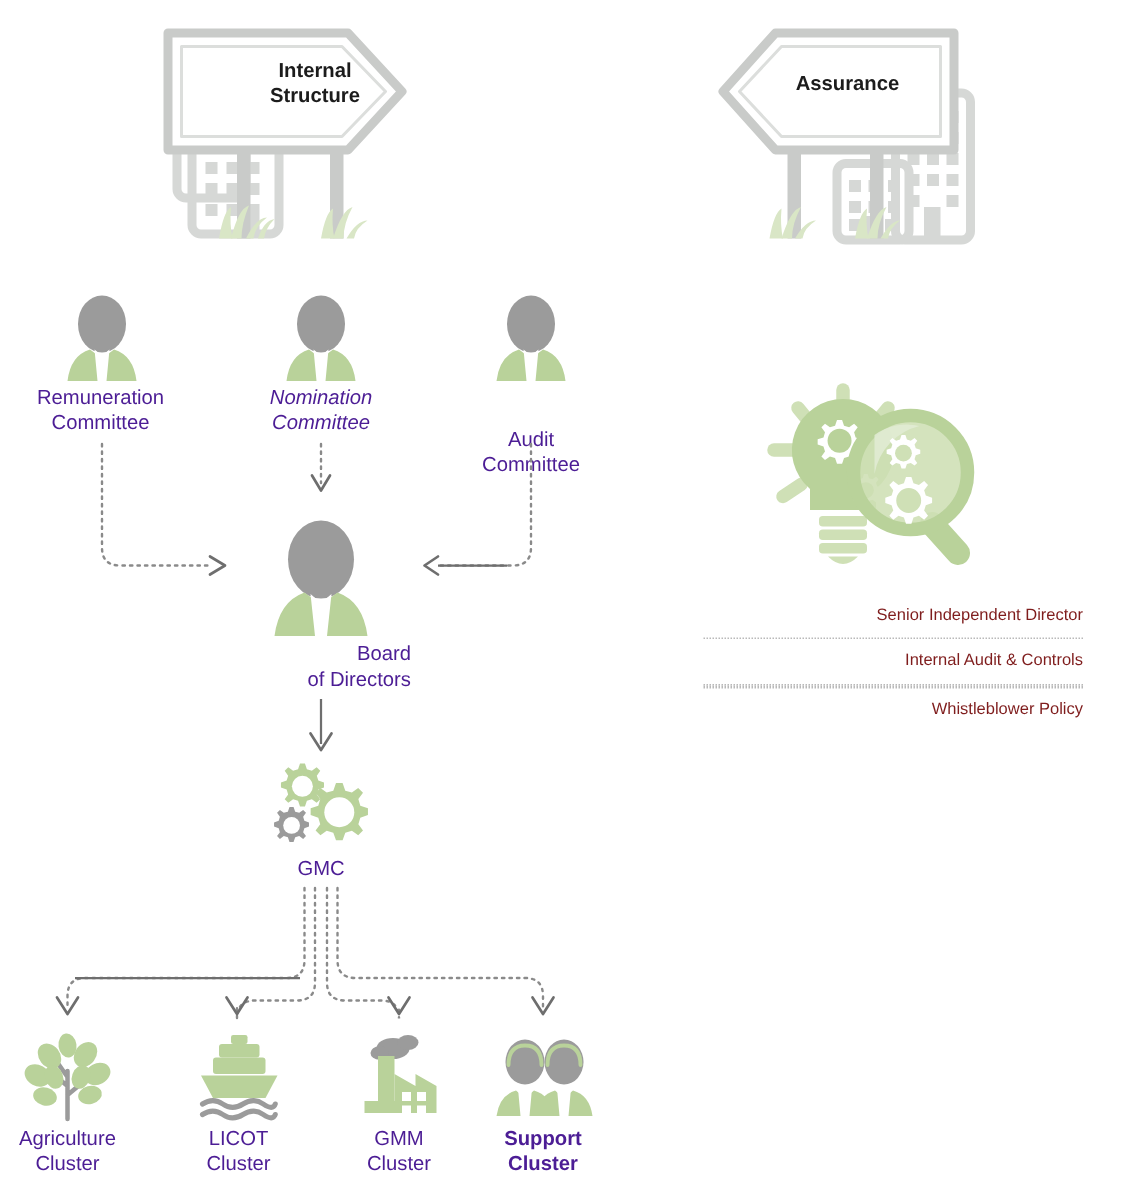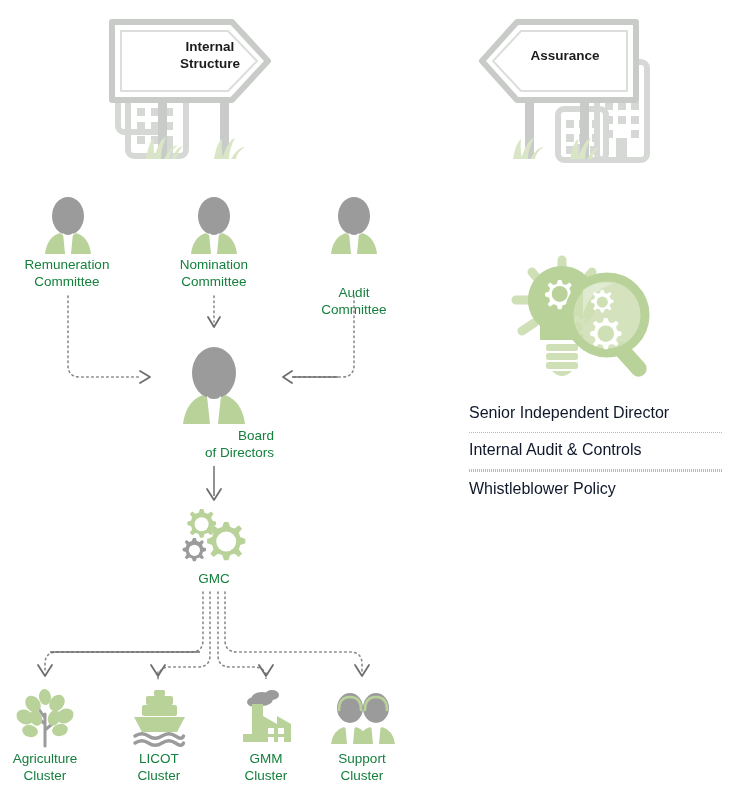--- a/index.html
+++ b/index.html
@@ -5,29 +5,29 @@
   html,body{margin:0;padding:0;}
   body{
     width:750px;height:802px;background:#ffffff;
     font-family:"Liberation Sans","DejaVu Sans",sans-serif;
     color:#3a3a3a;overflow:hidden;position:relative;
   }
   .stage{position:absolute;left:0;top:0;width:620px;height:802px;}
   .abs{position:absolute;}
   .lbl{
     position:absolute;text-align:center;line-height:1.28;
-    font-size:13.5px;color:#15803d;white-space:pre-line;
+    font-size:13.5px;color:#4c1d95;white-space:pre-line;
   }
   .sign-text{
     position:absolute;text-align:center;font-weight:bold;
     font-size:13.5px;color:#1c1c1c;line-height:1.25;white-space:pre-line;
   }
   .alist{position:absolute;left:467px;top:396px;width:257px;}
   .arow{
-    text-align:left;font-size:16px;color:#0f172a;
+    text-align:right;font-size:11px;color:#7f1d1d;
     line-height:1.3;padding:7px 2px 8px 2px;
   }
   .asep{
     height:0;border-top:1.5px dotted #b9b9b9;margin:0 2px;
   }
   svg{display:block;overflow:visible;}
 </style>
 </head>
 <body>
 
@@ -132,21 +132,21 @@
     <path d="M22 37 l5 4 l5 -4 l-2 21 h-6 z" fill="#ffffff"></path>
   </svg>
   <div class="lbl" style="left:7px;top:256px;width:120px;">Remuneration
 Committee</div>
 
   <svg class="abs" style="left:187px;top:196px;" width="54" height="60">
     <ellipse cx="27" cy="20" rx="16" ry="19" fill="#9b9b9b"></ellipse>
     <path d="M4 58 q2 -17 15 -21 l8 6 l8 -6 q13 4 15 21 z" fill="#b9d29a"></path>
     <path d="M22 37 l5 4 l5 -4 l-2 21 h-6 z" fill="#ffffff"></path>
   </svg>
-  <div class="lbl" style="left:154px;top:256px;width:120px;">Nomination
+  <div class="lbl" style="left:154px;top:256px;width:120px;font-style:italic;">Nomination
 Committee</div>
 
   <svg class="abs" style="left:327px;top:196px;" width="54" height="60">
     <ellipse cx="27" cy="20" rx="16" ry="19" fill="#9b9b9b"></ellipse>
     <path d="M4 58 q2 -17 15 -21 l8 6 l8 -6 q13 4 15 21 z" fill="#b9d29a"></path>
     <path d="M22 37 l5 4 l5 -4 l-2 21 h-6 z" fill="#ffffff"></path>
   </svg>
   <div class="lbl" style="left:294px;top:256px;width:120px;margin-top:28px;">Audit
 Committee</div>
 
@@ -277,21 +277,21 @@
 
     <ellipse cx="20" cy="18" rx="13" ry="15" fill="#9b9b9b"></ellipse>
     <path d="M1 54 q2 -14 13 -17 l6 5 l6 -5 q11 3 13 17 z" fill="#b9d29a"></path>
     <path d="M15 32 l5 4 l5 -4 l-2 22 h-6 z" fill="#ffffff"></path>
 
     <g fill="none" stroke="#b9d29a" stroke-width="2.6" stroke-linecap="round">
       <path d="M9 20 q0 -13 11 -13 q11 0 11 13"></path>
       <path d="M35 20 q0 -13 11 -13 q11 0 11 13"></path>
     </g>
   </svg>
-  <div class="lbl" style="left:312px;top:750px;width:100px;">Support
+  <div class="lbl" style="left:312px;top:750px;width:100px;font-weight:bold;">Support
 Cluster</div>
 
   <svg class="abs" style="left:508px;top:252px;" width="170" height="130">
 
     <g stroke="#cfe0b6" stroke-width="9" stroke-linecap="round">
       <path d="M54 8 L54 22"></path>
       <path d="M24 20 L33 31"></path>
       <path d="M84 20 L75 31"></path>
       <path d="M8 48 L22 48"></path>
       <path d="M14 79 L26 71"></path>

